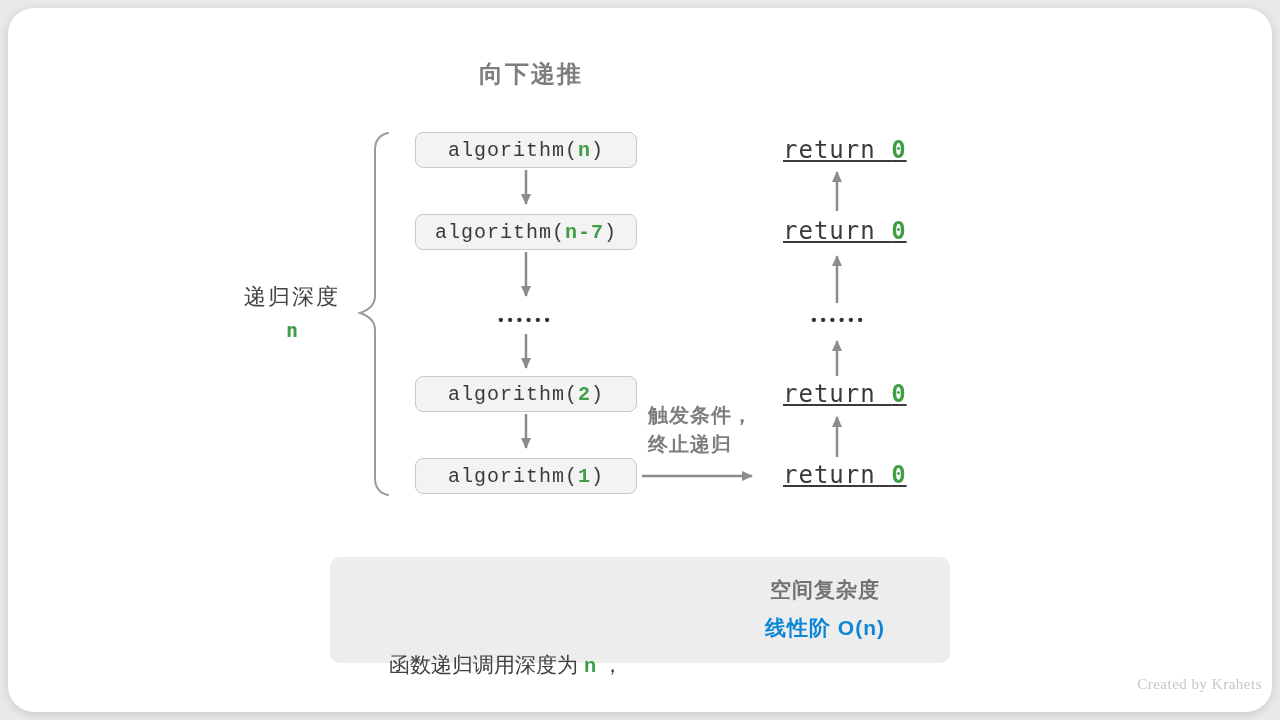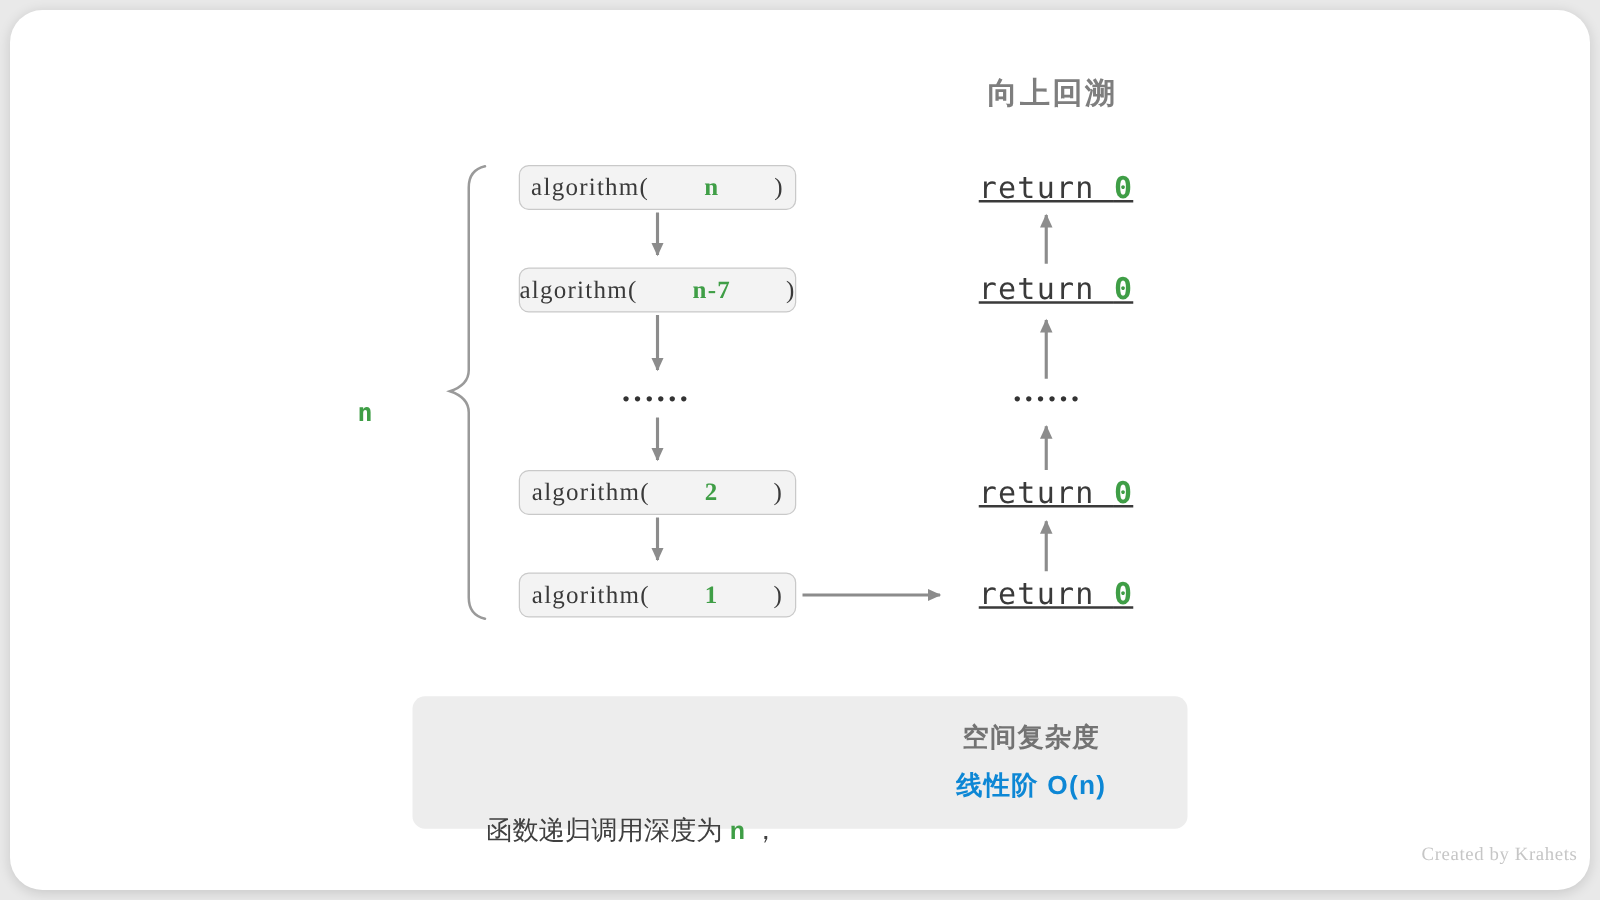--- a/index.html
+++ b/index.html
@@ -6,22 +6,22 @@
   .page{position:relative;width:1280px;height:720px;background:#e9e9e9;overflow:hidden;
         font-family:"Liberation Sans",sans-serif;}
   .card{position:absolute;left:8px;top:8px;width:1264px;height:704px;background:#ffffff;
         border-radius:26px;box-shadow:0 2px 10px rgba(0,0,0,0.14);}
   .hdr{position:absolute;width:220px;top:58px;text-align:center;
        font-weight:bold;font-size:24px;letter-spacing:2px;color:var(--gray_text,#7e7e7e);}
   .mono{font-family:Liberation Sans, sans-serif;}
   .box{position:absolute;left:415px;width:222px;height:36px;box-sizing:border-box;
        background:var(--box_fill,#f3f3f3);border:1.5px solid var(--box_border,#c9c9c9);
        border-radius:8px;display:flex;align-items:center;justify-content:center;
-       font-family:Liberation Serif, serif;font-size:20px;
-       color:var(--ink,#3a3a3a);letter-spacing:1px;white-space:pre;gap:44px;}
+       font-family:Liberation Mono, monospace;font-size:20px;
+       color:var(--ink,#3a3a3a);letter-spacing:1px;white-space:pre;}
   .arg{color:var(--green,#3f9e46);font-weight:bold;}
   .ret{position:absolute;left:783px;height:24px;line-height:24px;
        font-family:"DejaVu Sans Mono","Liberation Mono",monospace;font-size:24px;
        color:var(--ink,#3a3a3a);letter-spacing:1px;white-space:pre;text-decoration:underline;}
   .ret .arg{font-weight:bold;}
   .dots{position:absolute;width:120px;text-align:center;font-size:15px;font-weight:bold;
         color:#333333;letter-spacing:4px;line-height:18px;}
   .depth-label{position:absolute;left:212px;top:282px;width:160px;text-align:center;
         font-size:22px;color:#434343;letter-spacing:2px;}
   .depth-n{position:absolute;left:212px;top:318px;width:160px;text-align:center;
@@ -70,37 +70,40 @@
       <line x1="837" y1="376" x2="837" y2="341" marker-end="url(#ah)"></line>
       <line x1="837" y1="303" x2="837" y2="256" marker-end="url(#ah)"></line>
       <line x1="837" y1="211" x2="837" y2="172" marker-end="url(#ah)"></line>
     </g>
 
     <line x1="642" y1="476" x2="752" y2="476" stroke="#8c8c8c" stroke-width="2.5" marker-end="url(#ah)"></line>
 
     <polygon points="688,604 712,604 712,593 735,615 712,637 712,626 688,626" fill="#bdbdbd"></polygon>
   </svg>
 
-  <div class="hdr" style="left:732px">向上回溯</div>
+  <div class="hdr" style="left:421px">向下递推</div>
 
+  <div class="depth-label">递归深度</div>
   <div class="depth-n">n</div>
 
   <div class="box" style="top:132px"><span>algorithm(</span><span class="arg">n</span><span>)</span></div>
   <div class="box" style="top:214px"><span>algorithm(</span><span class="arg">n-7</span><span>)</span></div>
   <div class="box" style="top:376px"><span>algorithm(</span><span class="arg">2</span><span>)</span></div>
   <div class="box" style="top:458px"><span>algorithm(</span><span class="arg">1</span><span>)</span></div>
 
   <div class="dots" style="left:466px;top:311px">••••••</div>
   <div class="dots" style="left:779px;top:311px">••••••</div>
 
   <div class="ret" style="top:138px"><span>return </span><span class="arg">0</span></div>
   <div class="ret" style="top:219px"><span>return </span><span class="arg">0</span></div>
   <div class="ret" style="top:382px"><span>return </span><span class="arg">0</span></div>
   <div class="ret" style="top:463px"><span>return </span><span class="arg">0</span></div>
 
+  <div class="note" style="top:402px">触发条件，</div>
+  <div class="note" style="top:431px">终止递归</div>
 
   <div class="panel"></div>
   <div class="sum-left">
     <div><span>函数递归调用深度为 </span><span class="arg mono">n</span><span> ，</span></div>
     
   </div>
   <div class="sum-title">空间复杂度</div>
   <div class="sum-result"><span>线性阶 </span><span class="mono">O(n)</span></div>
 
   <div class="watermark">Created by Krahets</div>

